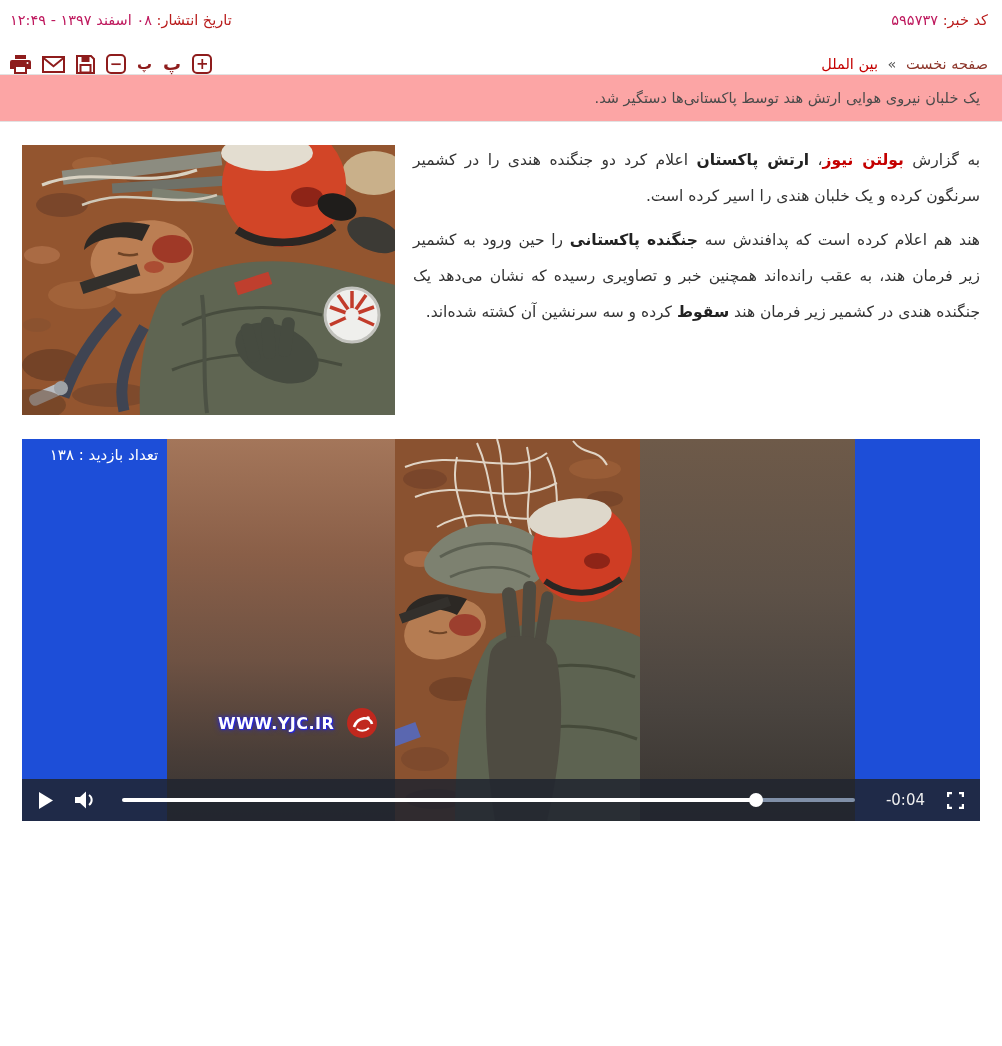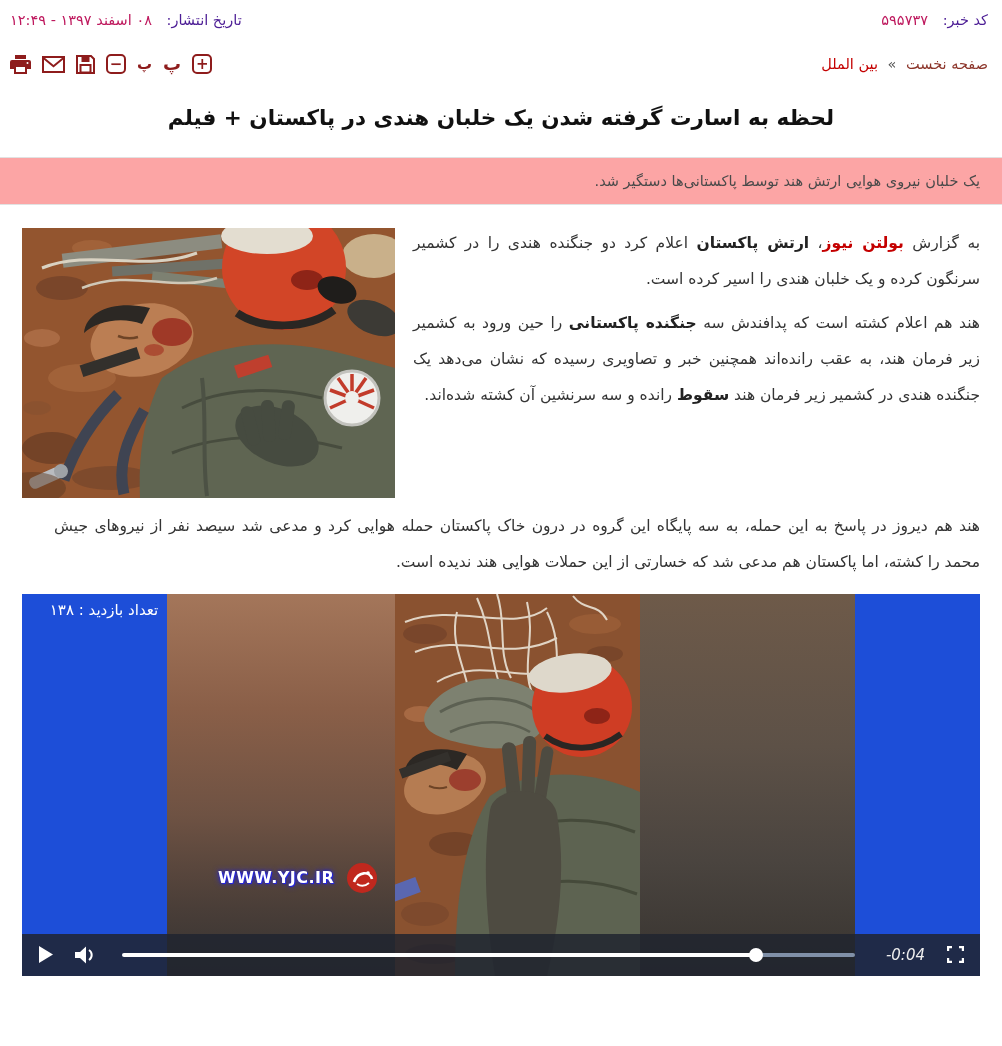--- a/index.html
+++ b/index.html
@@ -4,21 +4,21 @@
 <style>
   * { box-sizing: border-box; }
   html,body { margin:0; padding:0; background:#fff; }
   body { font-family:"DejaVu Sans", sans-serif; direction:rtl; color:#333; }
   .page { width:1002px; margin:0 auto; position:relative; background:#fff; }
 
   
   .meta-row { display:flex; justify-content:space-between; align-items:center;
               padding:12px 14px 0 10px; font-size:14.5px; color:#2d2d2d; }
   .meta-item .val { color:#be185d; }
-  .meta-item .lbl { color:#4c1d95;margin-left:10px; }
+  .meta-item .lbl { color:#b91c1c; }
 
   
   .nav-row { display:flex; justify-content:space-between; align-items:center;
              padding:26px 14px 0 10px; }
   .breadcrumb { font-size:14.5px; }
   .breadcrumb a { text-decoration:none; cursor:pointer; }
   .breadcrumb .home { color:#8c352a;margin-top:32px; }
   .breadcrumb .sep { color:#555; margin:0 5px; }
   .breadcrumb .section { color:#c40000; }
 
@@ -59,21 +59,21 @@
   .views-label { position:absolute; top:7px; left:6px; width:152px; color:#fff;
                  font-size:15px; direction:rtl; text-align:center; z-index:4; }
   .watermark { position:absolute; left:196px; top:268px; display:flex; align-items:center;
                gap:12px; z-index:4; }
   .watermark .wm-text { color:#fff; font-weight:bold; font-size:16px; letter-spacing:.5px;
       text-shadow:0 0 3px #1b1bd6, 0 0 6px #2a2ae0, 1px 1px 0 #2a2ae0; direction:ltr; }
 
   
   .controls { position:absolute; left:0; right:0; bottom:0; height:42px; z-index:5;
               background:rgba(32,37,47,0.85); display:flex; align-items:center;
-              direction:ltr; padding:0 16px; gap:22px;font-style:italic; }
+              direction:ltr; padding:0 16px; gap:22px; }
   .ctrl-btn { cursor:pointer; display:inline-flex; align-items:center; }
   .progress { flex:1; height:4px; position:relative; cursor:pointer; margin:0 4px; }
   .progress .played { position:absolute; left:0; top:0; height:4px; width:86.5%;
                       background:#fff; border-radius:2px; }
   .progress .remaining { position:absolute; left:86.5%; right:0; top:0; height:4px;
                          background:#8090a8; border-radius:2px; }
   .progress .knob { position:absolute; left:86.5%; top:50%; transform:translate(-50%,-50%);
                     width:14px; height:14px; border-radius:50%; background:#fff; cursor:pointer; }
   .time { color:#eee; font-size:15px; direction:ltr; min-width:44px; text-align:right; }
 </style>
@@ -121,21 +121,20 @@
           <rect x="4.5" y="10" width="10" height="7.5" fill="none" stroke="#8e1c1c" stroke-width="2"></rect>
         </svg>
       </span>
       <span class="tbtn sq">−</span>
       <span class="tbtn fa-letter" style="font-size:15px">پ</span>
       <span class="tbtn fa-letter">پ</span>
       <span class="tbtn sq">+</span>
     </div>
   </div>
 
-  <h1 class="headline">لحظه به اسارت گرفته شدن یک خلبان هندی در پاکستان + فیلم</h1>
 
   <div class="lead-box">یک خلبان نیروی هوایی ارتش هند توسط پاکستانی‌ها دستگیر شد.</div>
 
   <div class="body-wrap">
 
     <div class="article-img">
       <svg width="373" height="270" viewBox="0 0 373 270">
         <rect width="373" height="270" fill="#93552f"></rect>
         <g opacity="0.8">
           <ellipse cx="40" cy="60" rx="26" ry="12" fill="#74432a"></ellipse>
@@ -216,26 +215,25 @@
         <g transform="rotate(-24 28 248)">
           <rect x="6" y="242" width="34" height="12" rx="5" fill="#b9bcc0"></rect>
           <circle cx="40" cy="248" r="7" fill="#9ea2a6"></circle>
         </g>
         <ellipse cx="10" cy="260" rx="34" ry="16" fill="#5d3a22" opacity="0.5"></ellipse>
       </svg>
     </div>
 
     <p><span>به گزارش </span><a class="inline-link">بولتن نیوز</a><span>، </span><span class="bold">ارتش پاکستان</span><span> اعلام کرد دو جنگنده هندی را در کشمیر سرنگون کرده و یک خلبان هندی را اسیر کرده است.</span></p>
 
-    <p><span>هند هم اعلام کشته است که پدافندش سه </span><span class="bold">جنگنده پاکستانی</span><span> را حین ورود به کشمیر زیر فرمان هند، به عقب رانده‌اند همچنین خبر و تصاویری رسیده که نشان می‌دهد یک جنگنده هندی در کشمیر زیر فرمان هند </span><span class="bold">سقوط</span><span> رانده و سه سرنشین آن کشته شده‌اند.</span></p>
+    <p><span>هند هم اعلام کرده است که پدافندش سه </span><span class="bold">جنگنده پاکستانی</span><span> را حین ورود به کشمیر زیر فرمان هند، به عقب رانده‌اند همچنین خبر و تصاویری رسیده که نشان می‌دهد یک جنگنده هندی در کشمیر زیر فرمان هند </span><span class="bold">سقوط</span><span> کرده و سه سرنشین آن کشته شده‌اند.</span></p>
 
 
     <div class="clear"></div>
 
-    <p>هند هم دیروز در پاسخ به این حمله، به سه پایگاه این گروه در درون خاک پاکستان حمله هوایی کرد و مدعی شد سیصد نفر از نیروهای جیش محمد را کشته، اما پاکستان هم مدعی شد که خسارتی از این حملات هوایی هند ندیده است.</p>
   </div>
 
   <div class="video">
     <div class="strip strip-blur-left"></div>
     <div class="strip strip-blur-right"></div>
 
     <div class="strip strip-center">
       <svg width="245" height="382" viewBox="0 0 245 382">
         <rect width="245" height="382" fill="#8a5230"></rect>
         <g opacity="0.75">

